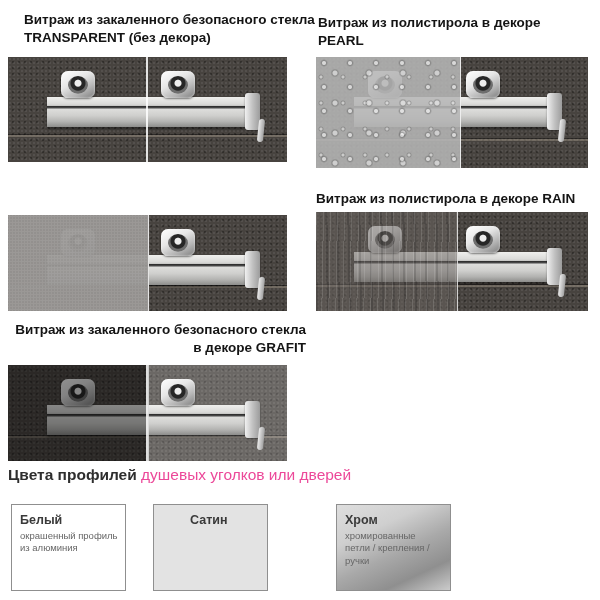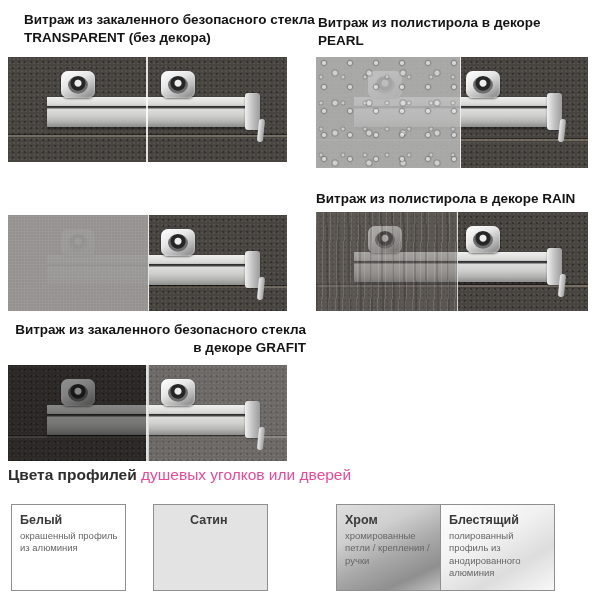--- a/index.html
+++ b/index.html
@@ -157,18 +157,14 @@
     <div class="card-title">Белый</div>
     <div class="card-desc">окрашенный профиль из алюминия</div>
   </div>
   <div class="card card-satin" style="left: 153px; background-color: rgb(227, 227, 227);">
     <div class="card-title">Сатин</div>
   </div>
   <div class="card card-chrome" style="left:296px;margin-left:40px;">
     <div class="card-title">Хром</div>
     <div class="card-desc">хромированные петли / крепления / ручки</div>
   </div>
-  <div class="card card-shiny" style="left:440px;">
-    <div class="card-title">Блестящий</div>
-    <div class="card-desc">полированный профиль из анодированного алюминия</div>
-  </div>
 
 </div>
 
 </body></html>

